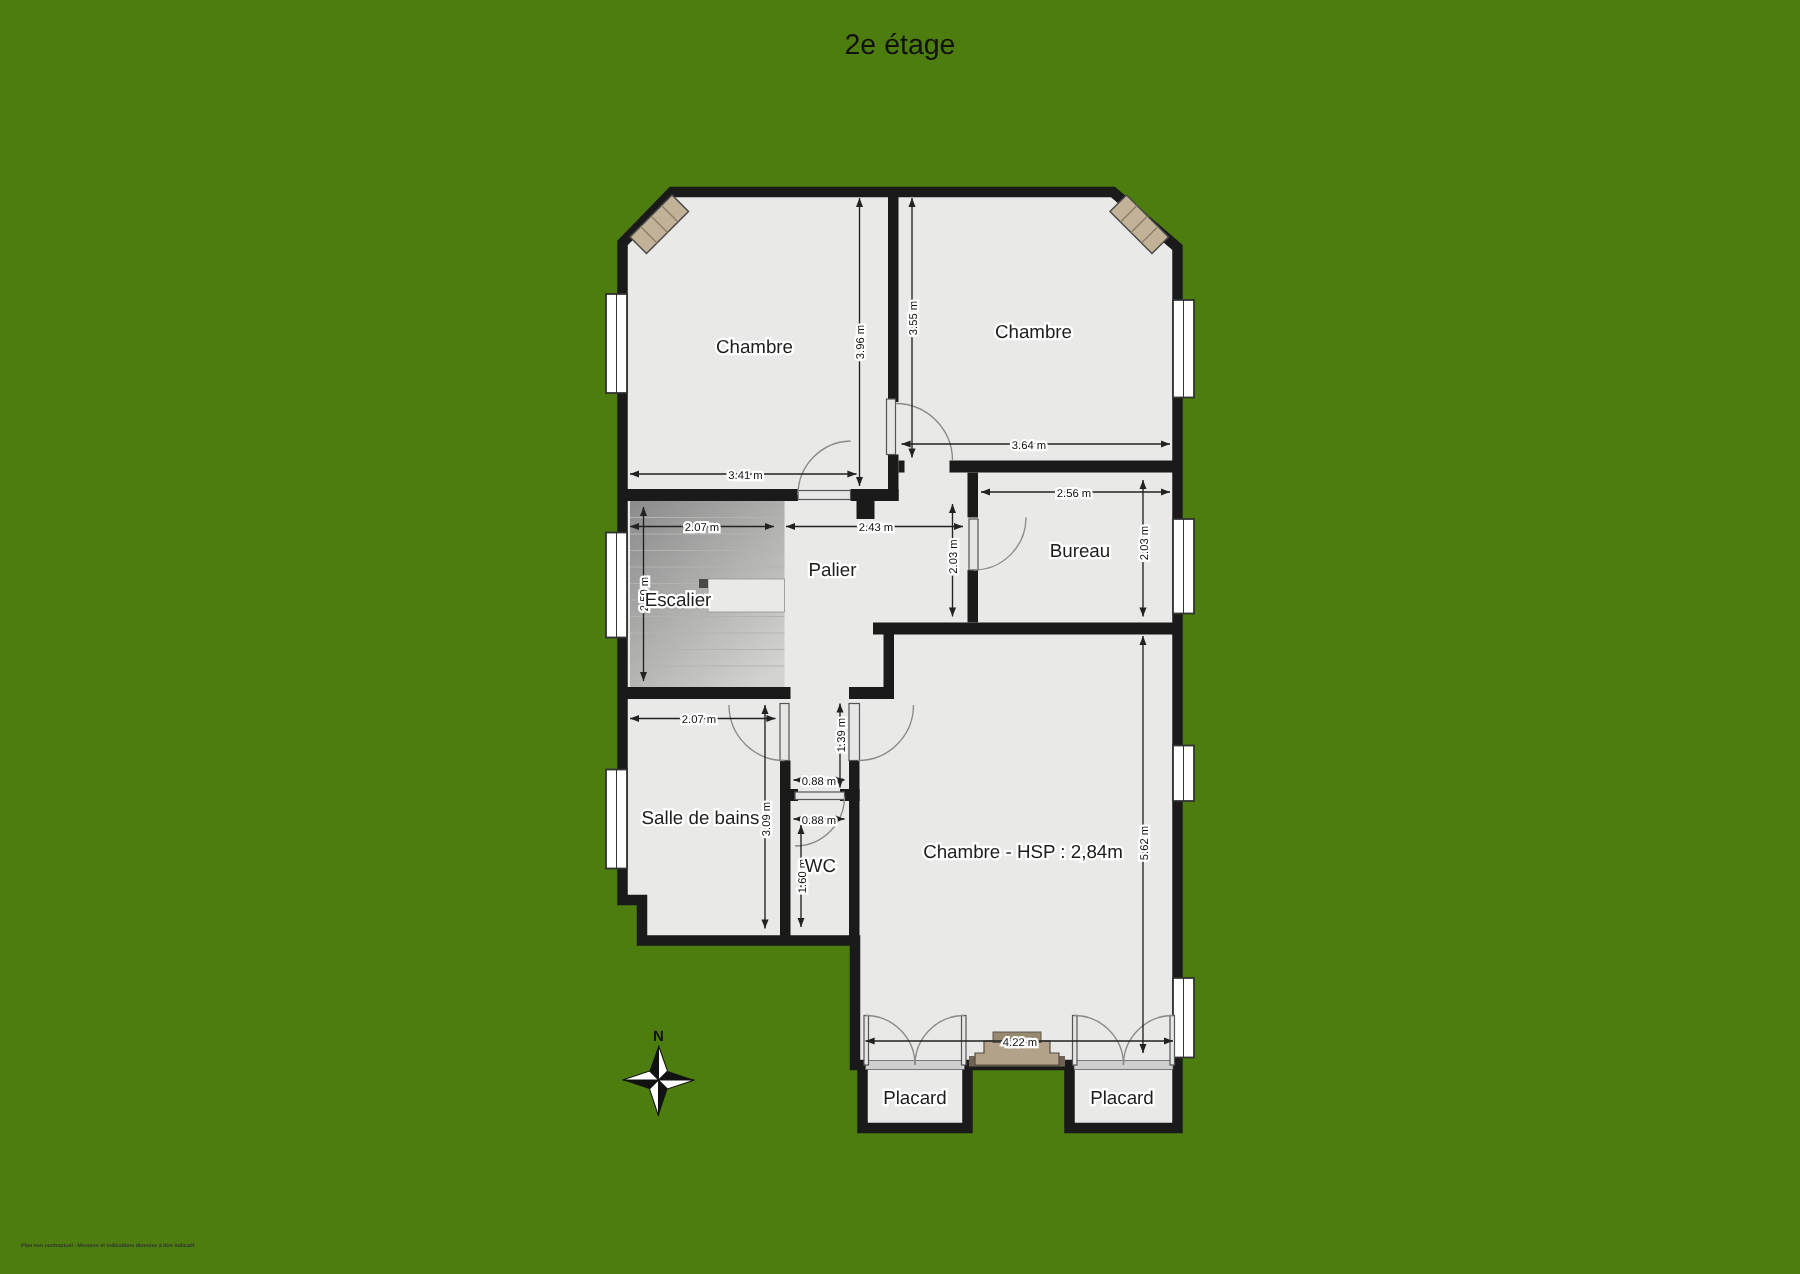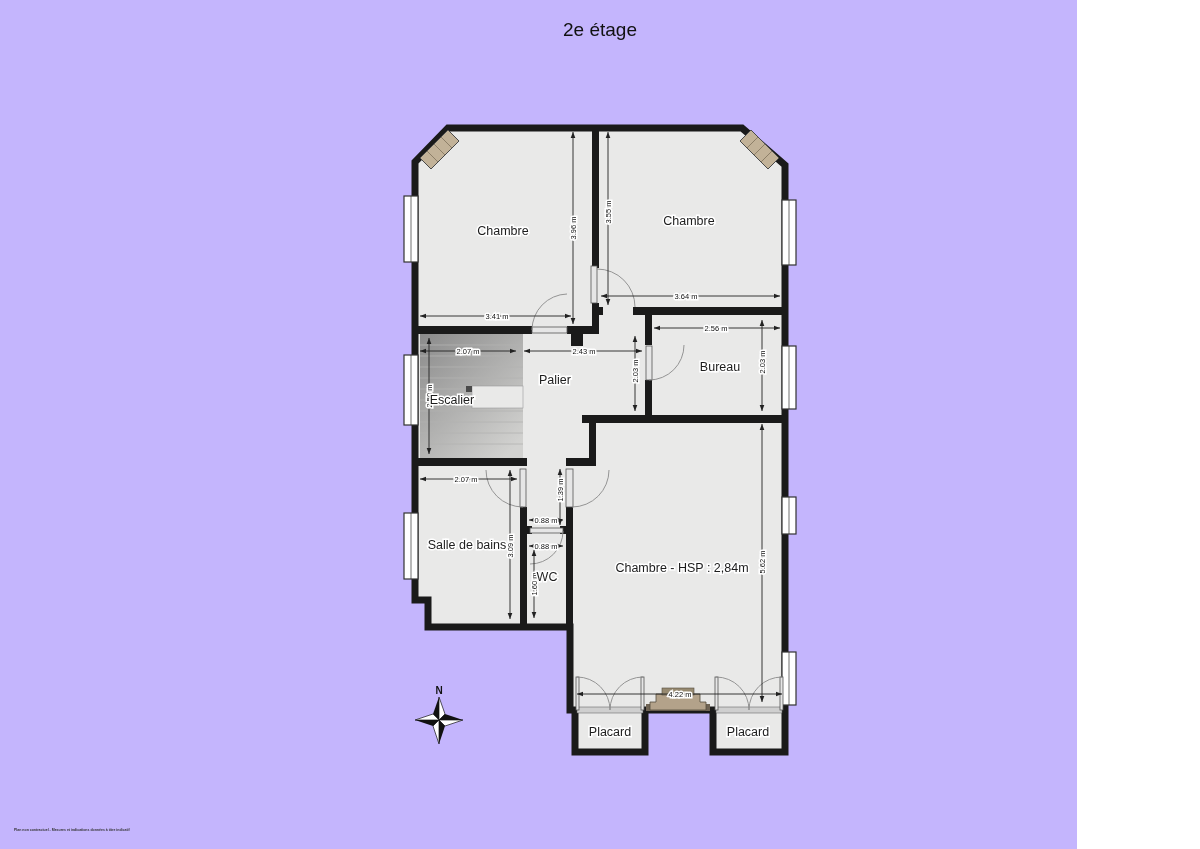--- a/index.html
+++ b/index.html
@@ -1,16 +1,16 @@
 <!DOCTYPE html>
 <html><head>
 <meta charset="utf-8">
 <style>
   html,body{margin:0;padding:0;background:#ffffff;}
-  .page{width:1077px;height:849px;position:relative;background:#c4b5fd;overflow:hidden;}
+  .page{width:1200px;height:849px;position:relative;background:#4d7c0f;overflow:hidden;}
   svg{display:block;}
   text{font-family:"Liberation Sans","DejaVu Sans",sans-serif;}
   .title-text{font-size:19px;fill:#111;}
   .room-label{font-size:12.5px;fill:#1d1d1d;stroke:#ffffff;stroke-width:3px;paint-order:stroke;text-anchor:middle;}
   .dim-label{font-size:7.5px;fill:#111;stroke:#ffffff;stroke-width:3px;paint-order:stroke;text-anchor:middle;}
   .north-label{font-size:10px;font-weight:bold;fill:#111;text-anchor:middle;}
   .disclaimer{font-size:3.5px;font-weight:bold;fill:#333;}
   .wall{fill:#1a1a1a;}
   .dim{stroke:#222;stroke-width:0.9;marker-start:url(#ah);marker-end:url(#ah);}
   .arc{fill:none;stroke:#8a8a8a;stroke-width:0.9;}

